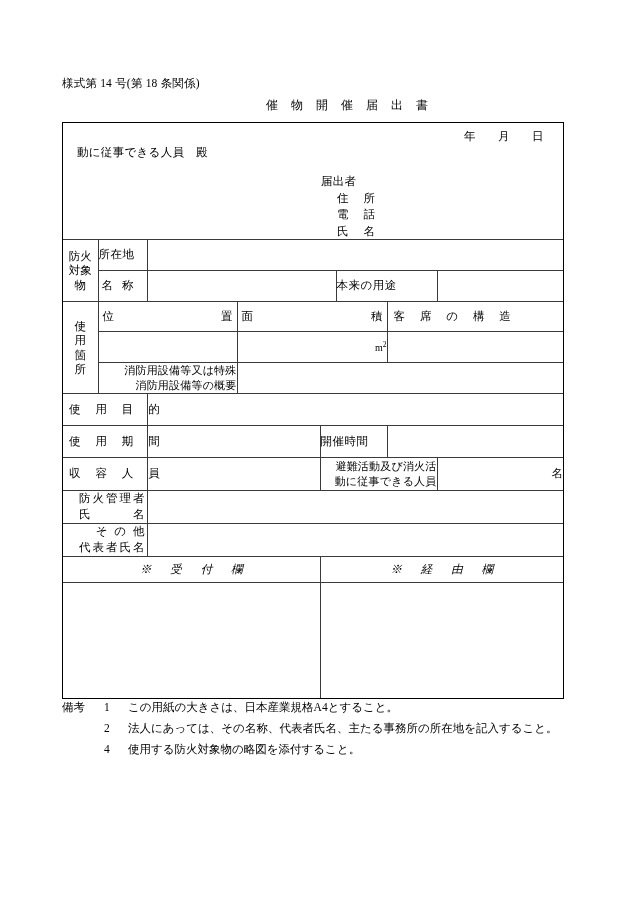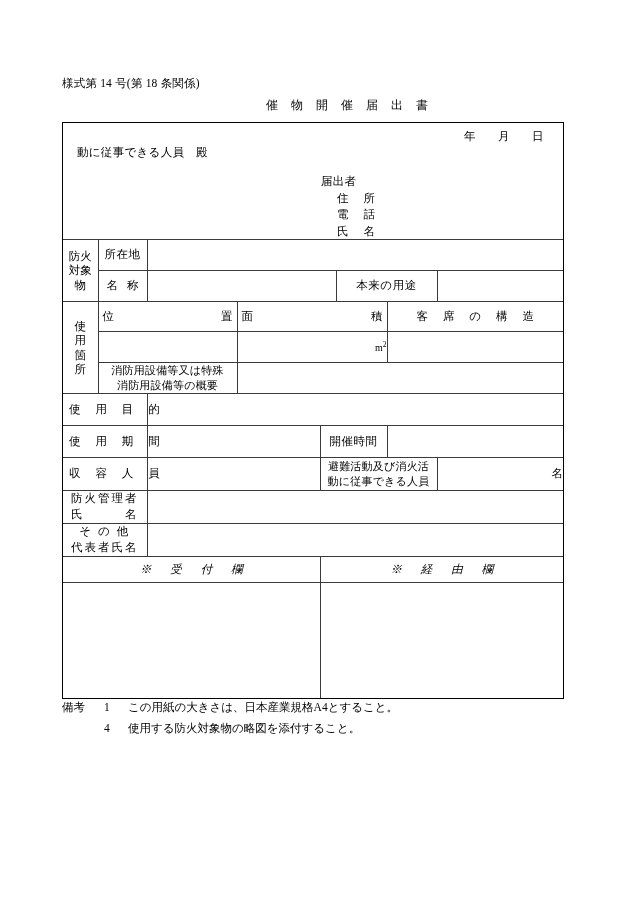--- a/index.html
+++ b/index.html
@@ -72,21 +72,21 @@
   
   table.grid tr:first-child td { border-top: none; }
   table.grid tr:last-child  td { border-bottom: none; }
   table.grid td:first-child { border-left: none; }
   table.grid td:last-child  { border-right: none; }
 
   .cell-pad { padding: 2px 5px; }
 
   
   .lbl {
-    text-align: center;
+    text-align: left;
     white-space: nowrap;
   }
   .lbl-spread {
     
     letter-spacing: 6px;
     text-indent: 6px;
   }
   .lbl-spread-sm {
     letter-spacing: 3px;
     text-indent: 3px;
@@ -97,21 +97,21 @@
     text-align: center;
     letter-spacing: 0;
   }
   .vert-label span {
     display: block;
     line-height: 1.25;
     font-size: 11.5px;
   }
 
   .two-line {
-    text-align: center;
+    text-align: right;
     font-size: 11px;
     line-height: 1.25;
     letter-spacing: 0.2px;
   }
   .two-line span { display: block; white-space: nowrap; }
 
   .blank { }
 
   
   .top-block {
@@ -342,16 +342,17 @@
       <tr>
         <td colspan="4" class="cell-pad blank" style="height:115px;vertical-align:top;"></td>
         <td colspan="4" class="cell-pad blank" style="vertical-align:top;"></td>
       </tr>
     </tbody>
       </table>
   </div>
 
   <div class="remarks">
     <span class="rline"><span class="rlabel">備考</span><span class="rnum">1</span><span>この用紙の大きさは、日本産業規格A4とすること。</span></span>
+    <span class="rline"><span class="rindent"></span><span class="rnum">2</span><span>法人にあっては、その名称、代表者氏名、主たる事務所の所在地を記入すること。</span></span>
     <span class="rline"><span class="rindent"></span><span class="rnum">4</span><span>使用する防火対象物の略図を添付すること。</span></span>
   </div>
 
 </div>
 
 </body></html>

